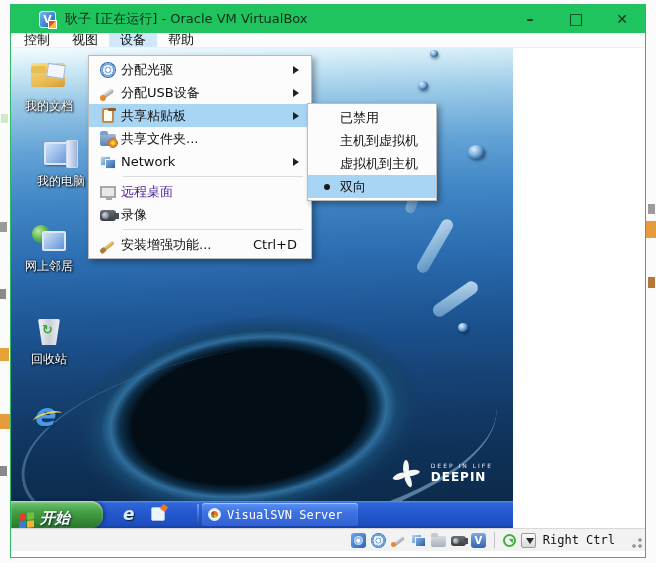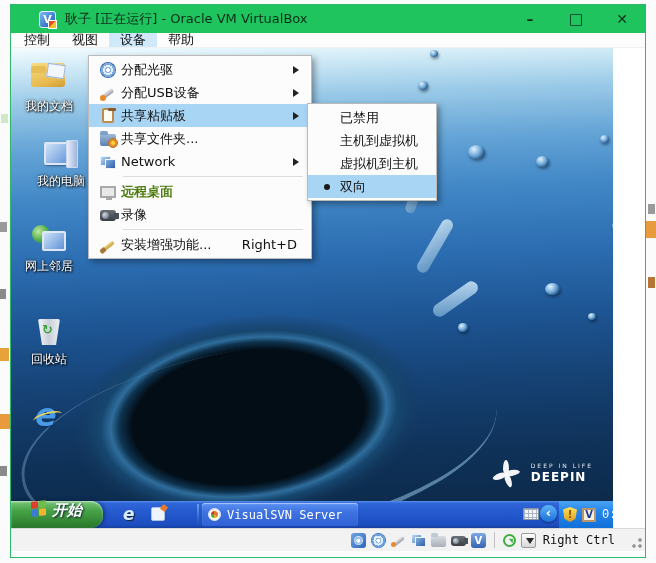--- a/index.html
+++ b/index.html
@@ -26,21 +26,21 @@
   .wc-min::before{content:"–";font-weight:bold;}
   .wc-max::before{content:"□";font-size:15px;}
   .wc-close::before{content:"✕";}
 
   .menubar{height:15px;background:#fcfcfc;display:flex;align-items:stretch;
     border-bottom:1px solid #f0f0f0;padding-left:2px;}
   .mb-item{padding:0 11px;font-size:13px;color:#111;display:flex;align-items:center;cursor:pointer;}
   .mb-item.active{background:#cfe8fa;}
 
   
-  .screen{position:relative;width:602px;height:480px;overflow:hidden;
+  .screen{position:relative;width:502px;height:480px;overflow:hidden;
     background:linear-gradient(178deg,#f4fcff 0%,#d3ecf7 4%,#9ccbe8 11%,#63a3d6 21%,
       #4187c6 31%,#2b6cb0 44%,#1d5492 57%,#154173 70%,#0f3259 83%,#0b2745 100%);}
   .vortex{position:absolute;left:20px;top:222px;width:470px;height:268px;border-radius:50%;
     transform:rotate(-7deg);
     background:radial-gradient(closest-side at 46% 54%,#020d16 0 54%,#0e334f 60%,
       #2f6d9c 64%,#16466e 69%,rgba(22,62,100,.38) 76%,rgba(22,62,100,0) 82%);}
   .vortex-rim{position:absolute;left:8px;top:300px;width:480px;height:190px;border-radius:50%;
     transform:rotate(-9deg);border-bottom:5px solid rgba(150,195,230,.55);
     border-left:3px solid rgba(150,195,230,.35);}
   .splash{position:absolute;background:linear-gradient(120deg,#bcd9ef,#5c92c2);border-radius:8px;}
@@ -94,21 +94,21 @@
   .dp-text{display:flex;flex-direction:column;line-height:1;}
   .dp-tag{font-size:6px;letter-spacing:2px;opacity:.9;margin-bottom:2px;}
   .dp-brand{font-size:12px;font-weight:bold;letter-spacing:1px;}
 
   
   .taskbar{position:absolute;left:0;bottom:0;width:634px;height:27px;
     background:linear-gradient(#5a90ee 0%,#2f66d8 8%,#2458cd 45%,#1d4ec0 88%,#16409f 100%);}
   .start-btn{position:absolute;left:0;top:0;width:92px;height:27px;border-radius:0 12px 12px 0;
     background:linear-gradient(#79c679 0%,#48a348 35%,#348934 75%,#2a742a 100%);
     box-shadow:inset 0 1px 2px rgba(255,255,255,.55),2px 0 4px rgba(0,10,40,.4);
-    display:flex;align-items:flex-start;padding-left:20px;cursor:pointer;}
+    display:flex;align-items:flex-end;padding-left:8px;cursor:pointer;}
   .winlogo{display:grid;grid-template-columns:7px 7px;grid-template-rows:7px 7px;gap:1px;
     transform:skewY(-6deg);margin-right:6px;}
   .winlogo span{border-radius:1px;}
   .wl-r{background:#e23c2e;}.wl-g{background:#6fbf44;}.wl-b{background:#3a7ad9;}.wl-y{background:#f2b32e;}
   .start-label{color:#fff;font-size:15px;font-weight:bold;font-style:italic;
     text-shadow:1px 1px 2px #123;}
   .ql-ie{position:absolute;left:112px;top:3px;width:18px;height:20px;color:#d8ecff;
     font-size:17px;font-weight:bold;font-style:italic;cursor:pointer;text-shadow:1px 1px 1px #123;}
   .ql-desk{position:absolute;left:140px;top:6px;width:14px;height:14px;background:#eef4fc;
     border:1px solid #aac2e0;border-radius:2px;cursor:pointer;}
@@ -187,21 +187,21 @@
                radial-gradient(circle 1.5px at 8px 8px,#9a9a9a 1.5px,transparent 2px),
                radial-gradient(circle 1.5px at 2px 8px,#9a9a9a 1.5px,transparent 2px);}
 
   
   .menu{position:absolute;background:#fcfcfc;border:1px solid #bababa;
     box-shadow:3px 3px 6px rgba(0,0,0,.35);padding:2px 0;z-index:60;}
   .devices-menu{left:88px;top:55px;width:224px;}
   .clipboard-submenu{left:307px;top:103px;width:130px;z-index:70;}
   .mrow{height:23px;display:flex;align-items:center;font-size:13px;color:#111;cursor:pointer;}
   .mrow.hl{background:#a9d5f5;}
-  .mrow.dis{color:#4d7c0f;cursor:default;font-weight:bold;}
+  .mrow.dis{color:#4c1d95;cursor:default;}
   .mic{width:26px;margin-left:6px;display:flex;align-items:center;justify-content:center;flex:0 0 26px;}
   .mlabel{flex:1;}
   .mshortcut{margin-right:14px;font-size:13px;color:#111;}
   .arrow{width:0;height:0;border:4px solid transparent;border-left:6px solid #222;margin-right:8px;}
   .msep{height:1px;background:#dcdcdc;margin:3px 8px 3px 34px;}
   .radio{width:6px;height:6px;border-radius:50%;background:#1a1a1a;}
 
   
   .ic{width:16px;height:16px;position:relative;display:inline-block;}
   .ic-cd{border-radius:50%;background:radial-gradient(circle,#fff 0 2px,#8fb8e8 2px 3px,#e3eefb 3px 5px,#7fa8dc 5px 7px,#3c72b8 7px 8px);}
@@ -411,21 +411,21 @@
           <span class="ic ic-cam2"></span>
         </span>
       <span class="mlabel">录像</span>
     </div>
     <div class="msep"></div>
     <div class="mrow">
       <span class="mic">
           <span class="ic ic-tool"></span>
         </span>
       <span class="mlabel">安装增强功能...</span>
-      <span class="mshortcut">Right+D</span>
+      <span class="mshortcut">Ctrl+D</span>
     </div>
   </div>
 
   <div class="menu clipboard-submenu">
     <div class="mrow">
       <span class="mic"></span>
       <span class="mlabel">已禁用</span>
     </div>
     <div class="mrow">
       <span class="mic"></span>

